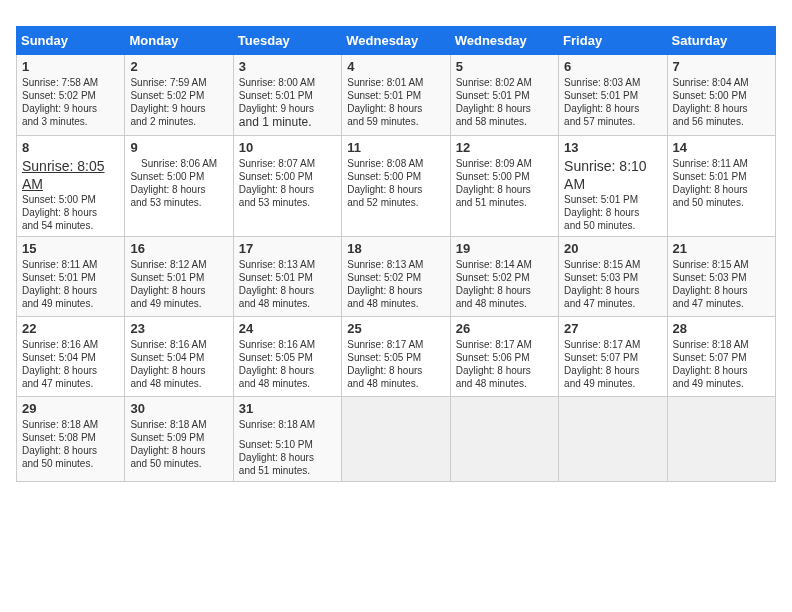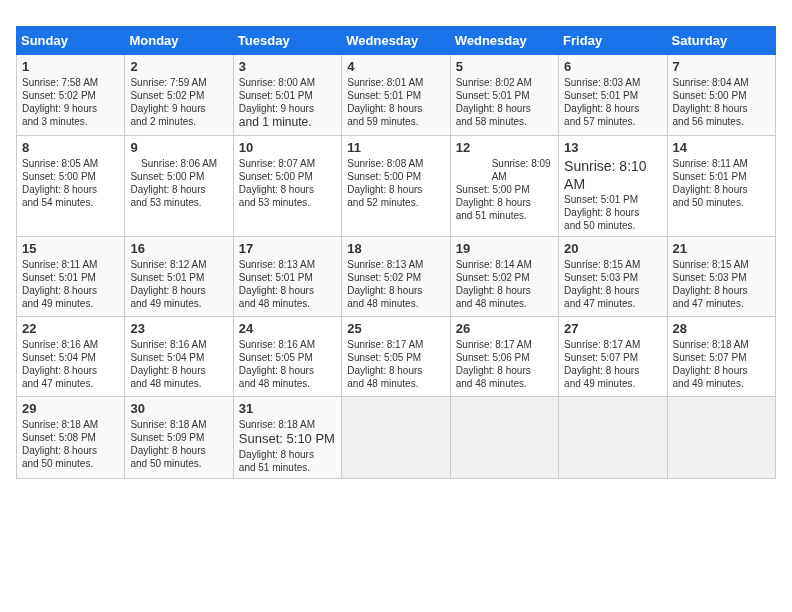--- a/index.html
+++ b/index.html
@@ -154,21 +154,21 @@
           <span class="day-num">7</span>
           <span style="display: block; font-size: 10px; line-height: 1.3;">Sunrise: 8:04 AM</span>
           <span style="display: block; font-size: 10px; line-height: 1.3;">Sunset: 5:00 PM</span>
           <span style="display: block; font-size: 10px; line-height: 1.3;">Daylight: 8 hours</span>
           <span style="display: block; font-size: 10px; line-height: 1.3;">and 56 minutes.</span>
         </td>
       </tr>
       <tr>
         <td>
           <span class="day-num">8</span>
-          <span style="display: block; font-size: 10px; line-height: 1.3;">Sunrise: 8:05 AM</span>
+          <span style="display: block; font-size: 14px; line-height: 1.3; text-decoration: underline;">Sunrise: 8:05 AM</span>
           <span style="display: block; font-size: 10px; line-height: 1.3;">Sunset: 5:00 PM</span>
           <span style="display: block; font-size: 10px; line-height: 1.3;">Daylight: 8 hours</span>
           <span style="display: block; font-size: 10px; line-height: 1.3;">and 54 minutes.</span>
         </td>
         <td>
           <span class="day-num">9</span>
           <span style="display: block; font-size: 10px; line-height: 1.3; text-align: center;">Sunrise: 8:06 AM</span>
           <span style="display: block; font-size: 10px; line-height: 1.3;">Sunset: 5:00 PM</span>
           <span style="display: block; font-size: 10px; line-height: 1.3;">Daylight: 8 hours</span>
           <span style="display: block; font-size: 10px; line-height: 1.3;">and 53 minutes.</span>
@@ -182,21 +182,21 @@
         </td>
         <td>
           <span class="day-num">11</span>
           <span style="display: block; font-size: 10px; line-height: 1.3;">Sunrise: 8:08 AM</span>
           <span style="display: block; font-size: 10px; line-height: 1.3;">Sunset: 5:00 PM</span>
           <span style="display: block; font-size: 10px; line-height: 1.3;">Daylight: 8 hours</span>
           <span style="display: block; font-size: 10px; line-height: 1.3;">and 52 minutes.</span>
         </td>
         <td>
           <span class="day-num">12</span>
-          <span style="display: block; font-size: 10px; line-height: 1.3; margin-left: 36px;">Sunrise: 8:09 AM</span>
+          <span style="display: block; font-size: 10px; line-height: 1.3;">Sunrise: 8:09 AM</span>
           <span style="display: block; font-size: 10px; line-height: 1.3;">Sunset: 5:00 PM</span>
           <span style="display: block; font-size: 10px; line-height: 1.3;">Daylight: 8 hours</span>
           <span style="display: block; font-size: 10px; line-height: 1.3;">and 51 minutes.</span>
         </td>
         <td>
           <span class="day-num">13</span>
           <span style="display: block; font-size: 14px; line-height: 1.3;">Sunrise: 8:10 AM</span>
           <span style="display: block; font-size: 10px; line-height: 1.3;">Sunset: 5:01 PM</span>
           <span style="display: block; font-size: 10px; line-height: 1.3;">Daylight: 8 hours</span>
           <span style="display: block; font-size: 10px; line-height: 1.3;">and 50 minutes.</span>
@@ -322,21 +322,21 @@
         <td>
           <span class="day-num">30</span>
           <span style="display: block; font-size: 10px; line-height: 1.3;">Sunrise: 8:18 AM</span>
           <span style="display: block; font-size: 10px; line-height: 1.3;">Sunset: 5:09 PM</span>
           <span style="display: block; font-size: 10px; line-height: 1.3;">Daylight: 8 hours</span>
           <span style="display: block; font-size: 10px; line-height: 1.3;">and 50 minutes.</span>
         </td>
         <td>
           <span class="day-num">31</span>
           <span style="display: block; font-size: 10px; line-height: 1.3;">Sunrise: 8:18 AM</span>
-          <span style="display: block; font-size: 13px; line-height: 1.3;">Sunset: 5:10 PM</span>
+          <span style="display: block; font-size: 10px; line-height: 1.3; margin-top: 7px;">Sunset: 5:10 PM</span>
           <span style="display: block; font-size: 10px; line-height: 1.3;">Daylight: 8 hours</span>
           <span style="display: block; font-size: 10px; line-height: 1.3;">and 51 minutes.</span>
         </td>
         <td class="cell-empty"></td>
         <td class="cell-empty"></td>
         <td class="cell-empty"></td>
         <td class="cell-empty"></td>
       </tr>
     </tbody>
 </table>

